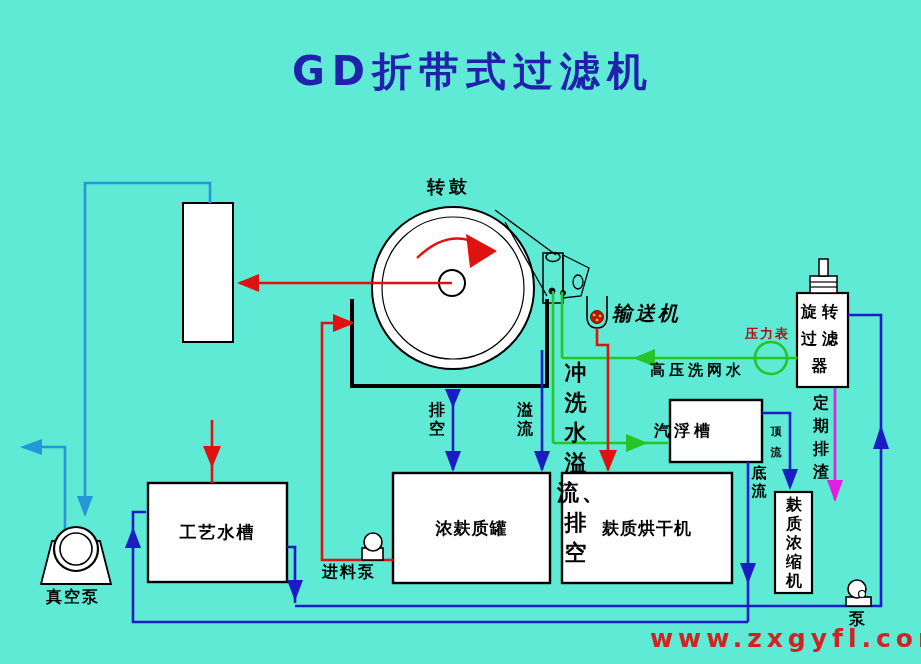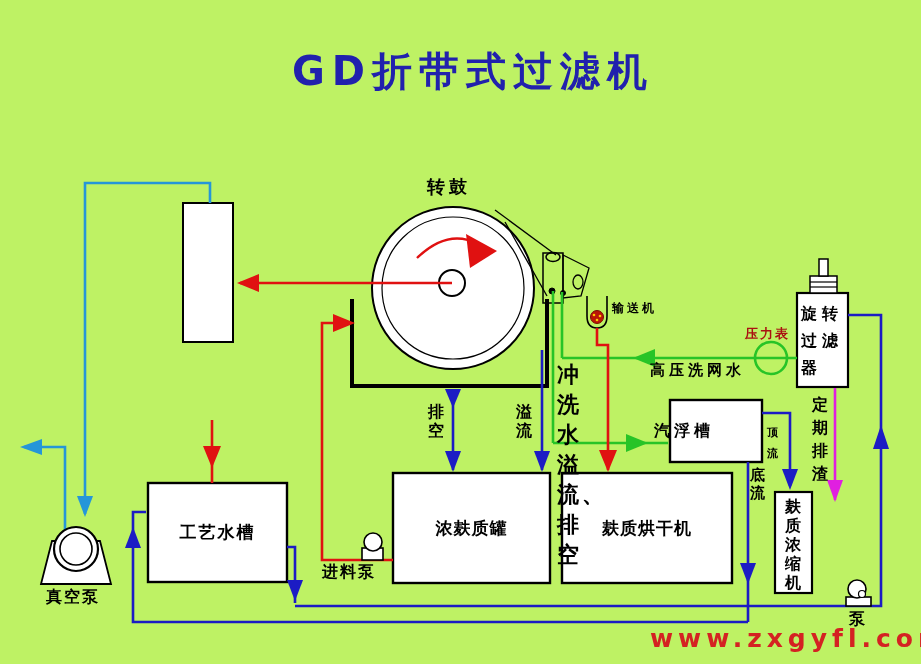--- a/index.html
+++ b/index.html
@@ -1,20 +1,20 @@
 <!DOCTYPE html>
 <html><head>
 <meta charset="utf-8">
 <style>
   html,body{margin:0;padding:0;background:#ffffff;}
-  #stage{position:relative;width:921px;height:664px;background:#bef264;overflow:hidden;
+  #stage{position:relative;width:921px;height:664px;background:#5eead4;overflow:hidden;
          font-family:"DejaVu Sans","Liberation Sans",sans-serif;}
   #diagram-svg{position:absolute;left:0;top:0;}
   .lbl{position:absolute;color:#000;font-weight:bold;white-space:nowrap;}
-  .v{white-space:normal;word-break:break-all;}
+  .v{white-space:normal;word-break:break-all;text-align:center;font-family:Liberation Mono, monospace;}
   .box-label{position:absolute;display:flex;align-items:center;justify-content:center;
              color:#000;font-weight:bold;}
   #title{position:absolute;left:292px;top:44px;font-size:40px;font-weight:bold;
          letter-spacing:7px;color:#2121ad;}
   #watermark{position:absolute;left:650px;top:624px;font-size:25px;font-weight:bold;
              letter-spacing:5px;color:#d42222;}
 </style>
 </head>
 <body>
 
@@ -132,21 +132,21 @@
     <rect x="846" y="597" width="25" height="9" stroke-width="1.6"></rect>
     <circle cx="857" cy="589" r="9" stroke-width="1.6"></circle>
     <circle cx="862" cy="594" r="3.5" stroke-width="1.2"></circle>
   </g>
 </svg>
 
 <div id="title">GD折带式过滤机</div>
 
 <div class="lbl" style="left:427px;top:175px;font-size:18px;letter-spacing:4px;">转鼓</div>
 
-<div class="lbl" style="left:612px;top:300px;font-size:12px;letter-spacing:3px;">输送机</div>
+<div class="lbl" style="left:612px;top:300px;font-size:20px;letter-spacing:3px;font-style:italic;">输送机</div>
 
 <div class="lbl" style="left:745px;top:325px;font-size:13px;letter-spacing:2px;color:#aa1111;">压力表</div>
 
 <div class="lbl v" style="left:428px;top:402px;width:18px;font-size:16px;line-height:19px;">排空</div>
 
 <div class="lbl v" style="left:516px;top:402px;width:18px;font-size:16px;line-height:19px;">溢流</div>
 
 <div class="lbl v" style="left:557px;top:360px;width:40px;font-size:22px;line-height:30px;letter-spacing:3px;">冲洗水溢流、排空</div>
 
 <div class="lbl" style="left:650px;top:361px;font-size:15px;letter-spacing:4px;">高压洗网水</div>

